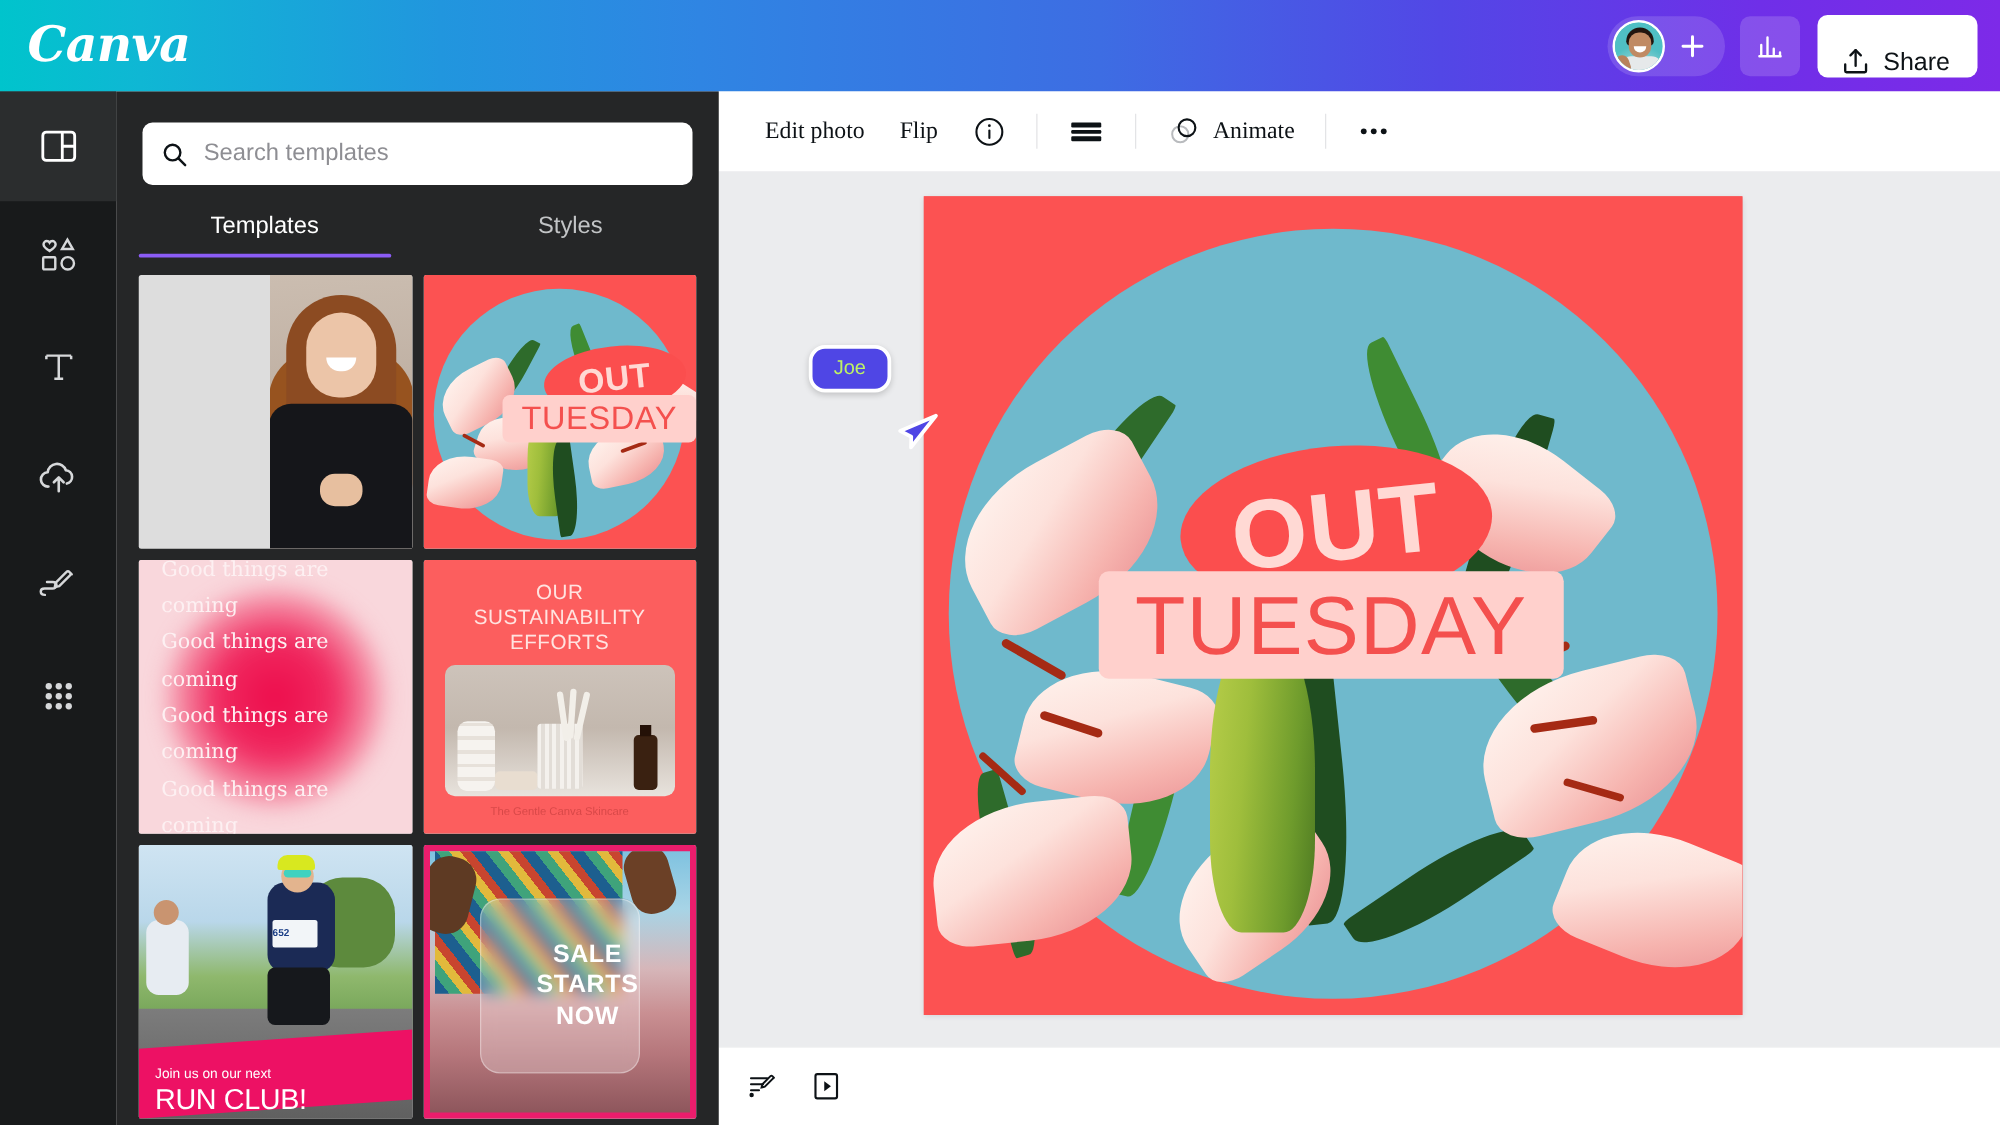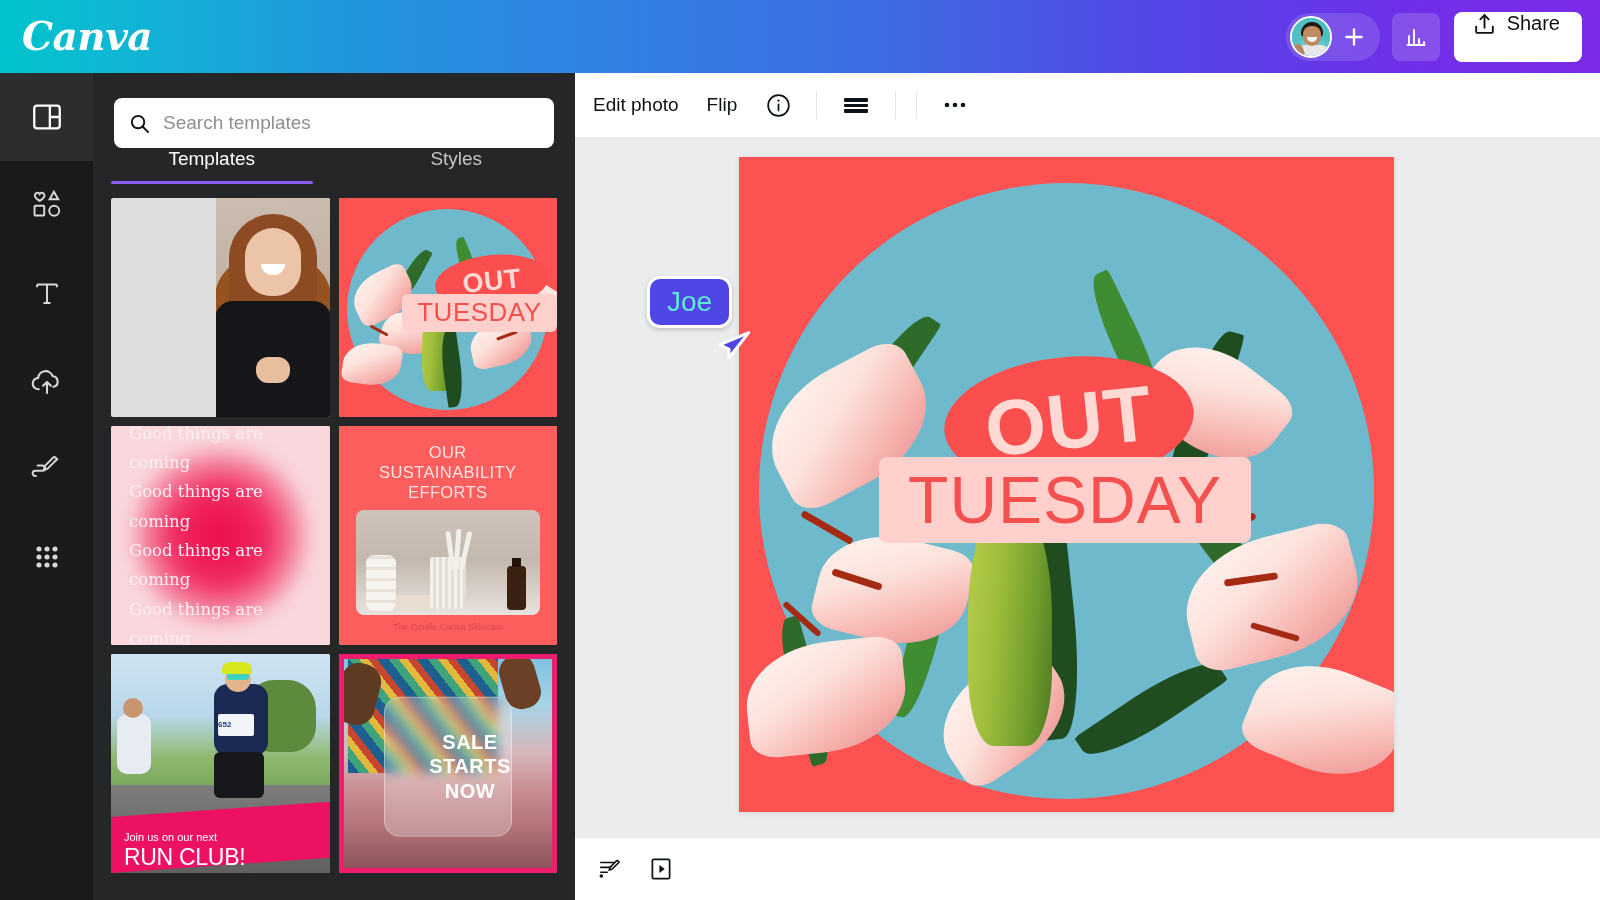--- a/index.html
+++ b/index.html
@@ -67,21 +67,21 @@
     width: 48px; height: 48px; border-radius: 8px;
     background: rgba(255,255,255,0.16);
     display: flex; align-items: center; justify-content: center;
     cursor: pointer; margin-left: 12px;
   }
   .share-btn {
     margin-left: 14px;
     height: 50px;
     background: #ffffff;
     border-radius: 8px;
-    display: flex; align-items: flex-start;
+    display: flex; align-items: flex-end;
     gap: 10px;
     padding: 0 22px 0 18px;
     cursor: pointer;
   }
   .share-btn .label {
     font-size: 20px; color: #0d1216; font-weight: 400;
   }
 
   
   .rail {
@@ -121,20 +121,21 @@
     border: none; outline: none;
     font-size: 19px;
     font-family: "Liberation Sans", sans-serif;
     color: #0d1216;
     background: transparent;
     width: 100%;
   }
   .search-input::placeholder { color: #8e8e93; }
   .tabs {
     display: flex;
+    margin-top: 22px;
     padding: 0 18px;
     gap: 43px;
   }
   .tab {
     flex: 1;
     text-align: center;
     font-size: 19px;
     padding-bottom: 14px;
     cursor: pointer;
     color: #c2c4c6;
@@ -273,22 +274,23 @@
   .editor {
     position: absolute; top: 73px; left: 575px;
     width: 1025px; height: 827px;
     background: #ffffff;
   }
   .toolbar {
     position: absolute; top: 0; left: 0;
     width: 1025px; height: 64px;
     background: #ffffff;
     display: flex; align-items: center;
-    padding-left: 4px;
+    padding-left: 23px;
     gap: 0px;
+    font-family: Liberation Serif, serif;
   }
   .tb-item {
     font-size: 19px; color: #0d1216;
     padding: 8px 14px; border-radius: 6px;
     cursor: pointer;
     display: flex; align-items: center; gap: 9px;
     white-space: nowrap;
   }
   .tb-sep { width: 1px; height: 28px; background: #e3e4e6; margin: 0 10px; }
 
@@ -303,25 +305,25 @@
     left: 164px; top: 20px;
     width: 655px; height: 655px;
     box-shadow: 0 1px 5px rgba(0,0,0,0.12);
     overflow: hidden;
     background: #FC5252;
   }
 
   
   .collab { position:absolute; left: 72px; top: 139px; z-index: 20; }
   .collab-pill {
-    background:#4F46E5; color:#5eead4;
+    background:#4F46E5; color:#bef264;
     border:3px solid #ffffff;
     border-radius: 13px;
     padding: 7px 17px;
-    font-size: 28px;
+    font-size: 16px;
     box-shadow: 0 2px 5px rgba(0,0,0,0.18);
     display:inline-block;
   }
   .collab-arrow { position:absolute; left: 65px; top: 46px; }
 
   
   .c-out {
     position:absolute;
     left: 205px; top: 200px;
     width: 250px; height: 128px;
@@ -599,20 +601,27 @@
     </div>
     <div class="tb-sep"></div>
     <div class="tb-item">
       <svg width="30" height="24" viewBox="0 0 30 24">
         <rect x="3" y="5" width="24" height="4" rx="1" fill="#0d1216"></rect>
         <rect x="3" y="11" width="24" height="3" rx="1" fill="#0d1216"></rect>
         <rect x="3" y="16" width="24" height="4" rx="1" fill="#0d1216"></rect>
       </svg>
     </div>
     <div class="tb-sep"></div>
+    <div class="tb-item">
+      <svg width="28" height="28" viewBox="0 0 26 26" fill="none">
+        <circle cx="10.4" cy="15.2" r="6" stroke="#b9bbbe" stroke-width="1.5"></circle>
+        <circle cx="15.4" cy="10.4" r="6.2" stroke="#0d1216" stroke-width="1.6"></circle>
+      </svg>
+      <span>Animate</span>
+    </div>
     <div class="tb-sep"></div>
     <div class="tb-item">
       <svg width="28" height="20" viewBox="0 0 28 20" fill="#0d1216">
         <circle cx="6" cy="10" r="2.3"></circle>
           <circle cx="14" cy="10" r="2.3"></circle>
           <circle cx="22" cy="10" r="2.3"></circle>
       </svg>
     </div>
   </div>
 

